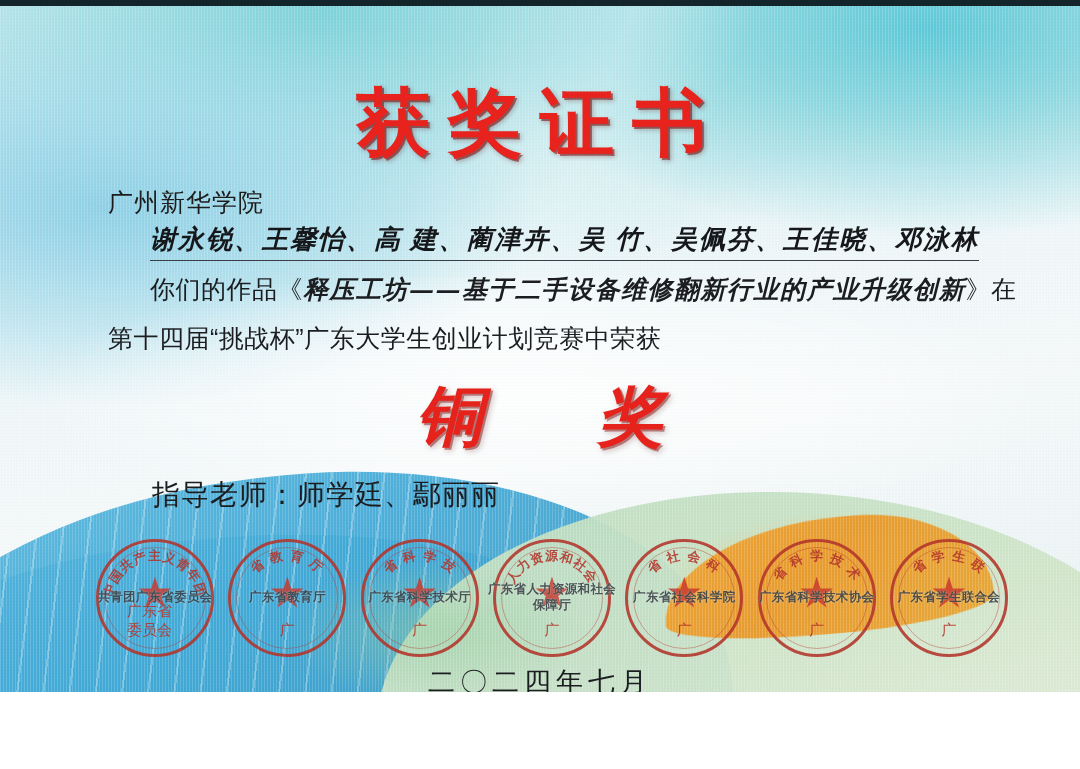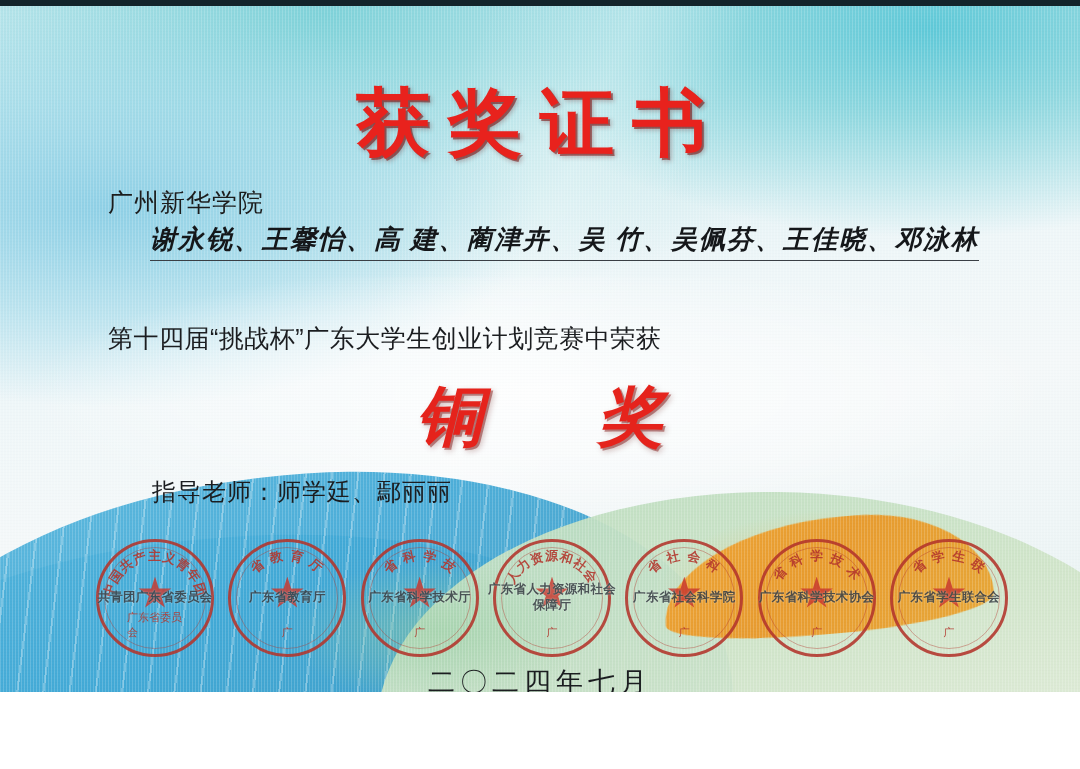--- a/index.html
+++ b/index.html
@@ -238,21 +238,21 @@
     text-shadow:
       2px 2px 0 rgba(125,12,9,0.45),
       3px 3px 6px rgba(95,9,7,0.28);
     white-space: nowrap;
   }
 
   .advisors {
     position: absolute;
     top: 476px;
     left: 152px;
-    font-size: 24px;
+    font-size: 28px;
     color: #1b1d20;
     letter-spacing: 1px;
   }
 
   
   .seals {
     position: absolute;
     top: 538px;
     left: 96px;
     width: 912px;
@@ -317,21 +317,21 @@
     color: #3b4147;
     font-weight: 600;
     letter-spacing: 0.3px;
     text-shadow: 0 0 2px rgba(255,255,255,0.5);
   }
   .seal .bottom-mark {
     position: absolute;
     left: 50%;
     bottom: 14px;
     transform: translateX(-50%);
-    font-size: 11px;
+    font-size: 15px;
     color: #b3352c;
     font-family: Liberation Serif, serif;
   }
 
   .date {
     position: absolute;
     top: 664px;
     left: 0;
     right: 0;
     text-align: center;
@@ -361,20 +361,23 @@
   <div class="content">
 
     <div class="title">获奖证书</div>
 
     <div class="org">广州新华学院</div>
 
     <div class="recipients-line">
       <span class="recipients">谢永锐、王馨怡、高 建、蔺津卉、吴 竹、吴佩芬、王佳晓、邓泳林</span>
     </div>
 
+    <div class="body-line l1">
+      <span>你们的作品《</span><span class="work-title">释压工坊——基于二手设备维修翻新行业的产业升级创新</span><span>》在</span>
+    </div>
 
     <div class="body-line l2">第十四届“挑战杯”广东大学生创业计划竞赛中荣获</div>
 
     <div class="award">铜 奖</div>
 
     <div class="advisors">
       <span>指导老师：</span><span>师学廷、鄢丽丽</span>
     </div>
 
     <div class="seals">

